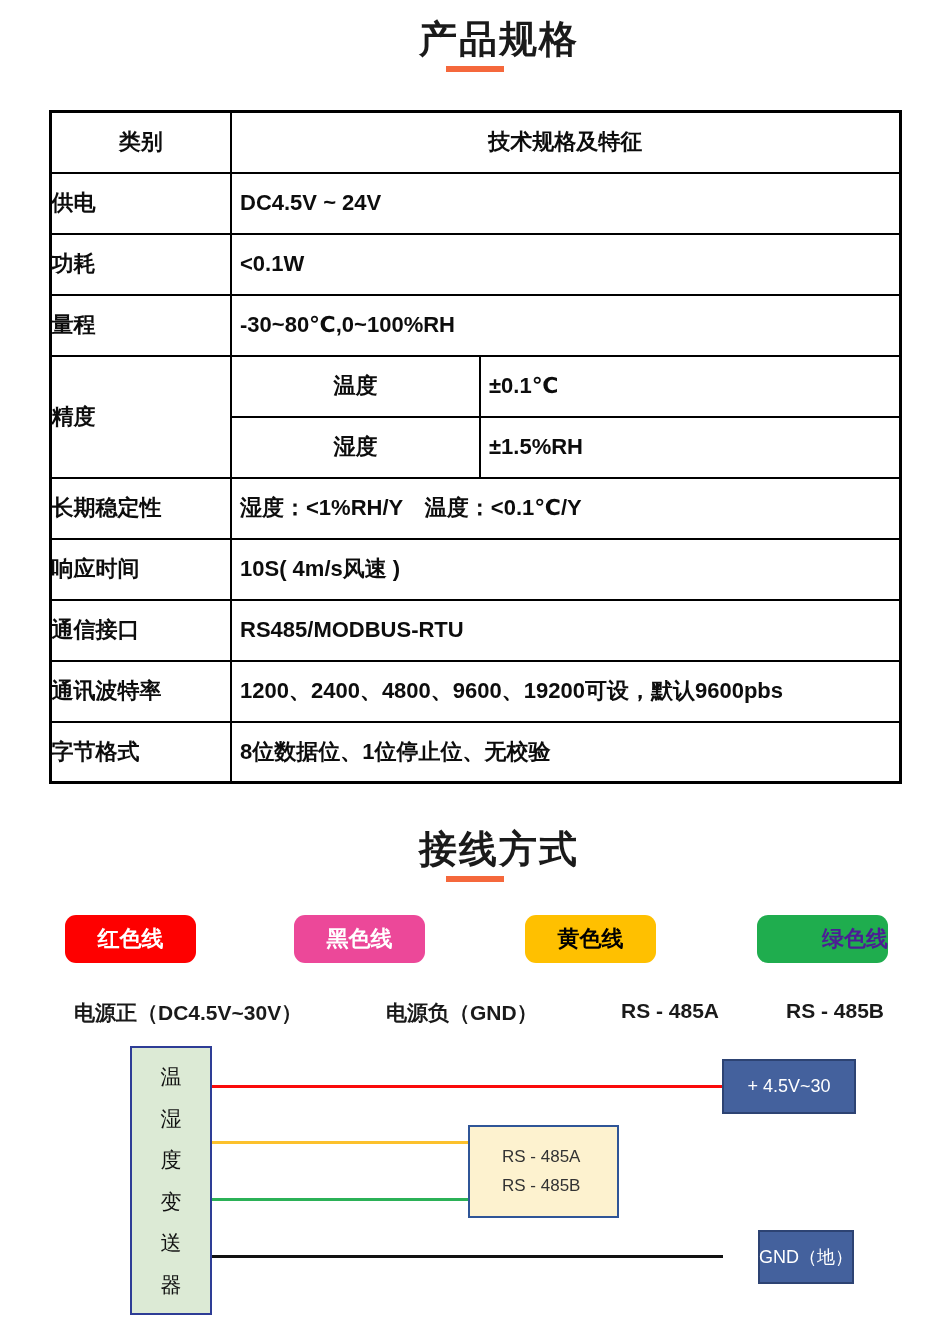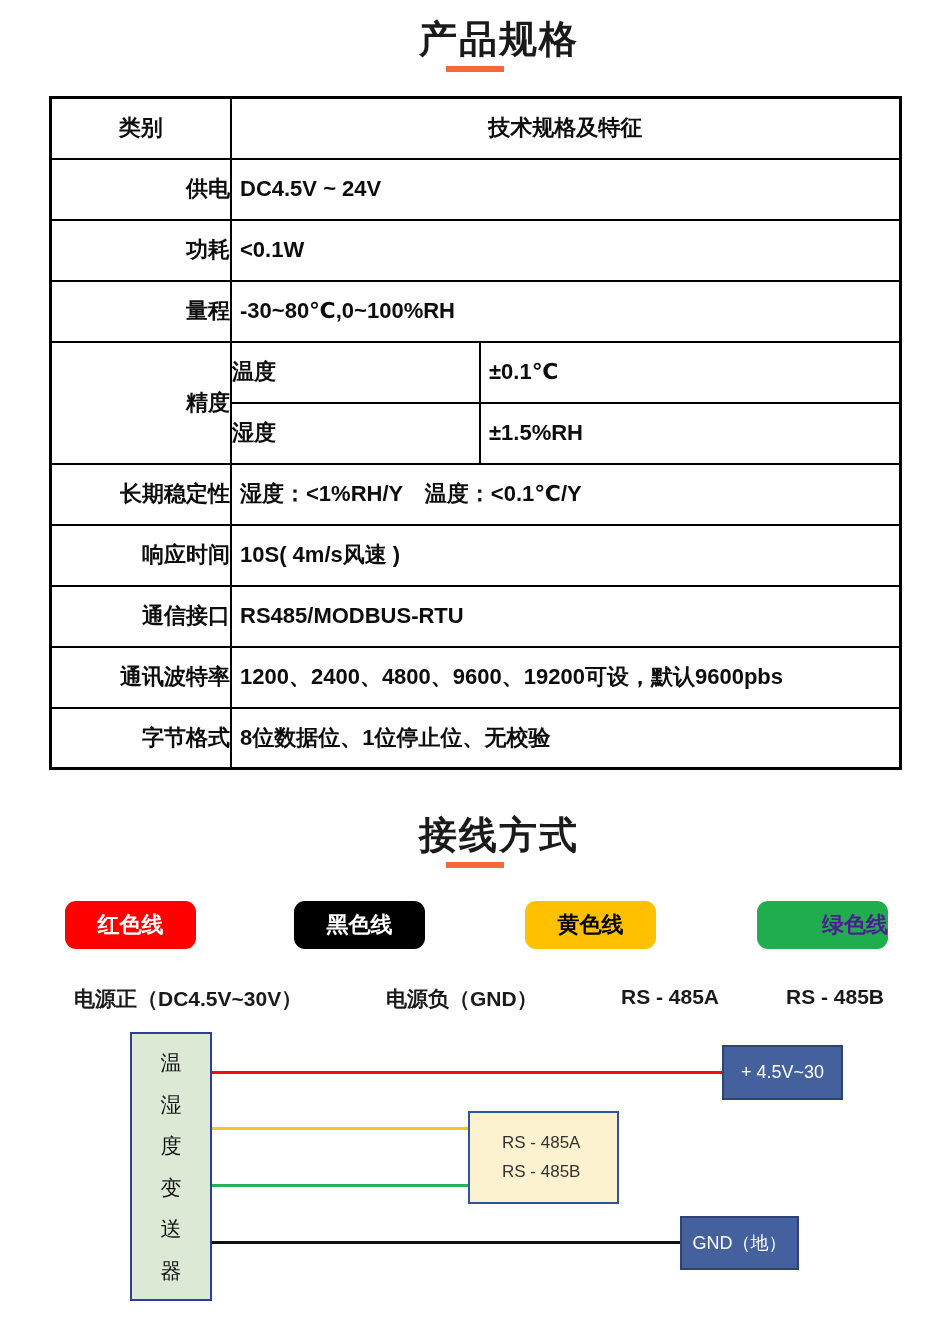--- a/index.html
+++ b/index.html
@@ -26,36 +26,36 @@
   .title-1 { margin-top: 18px; }
   .title-2 { margin-top: 44px; }
   .title-underline {
     width: 58px; height: 6px;
     margin: 6px auto 0 auto;
   }
 
   
   table.spec-table {
     width: 850px;
-    margin: 24px auto 0 auto;
+    margin: 38px auto 0 auto;
     border-collapse: collapse;
     table-layout: fixed;
     border: 3px solid #000;
   }
   table.spec-table td {
     border: 2px solid #000;
     height: 61px;
     vertical-align: middle;
     font-size: 22px;
     font-weight: bold;
     color: #0d0d0d;
   }
-  td.cat { text-align: right; border-radius: 18px; }
+  td.cat { text-align: left; border-radius: 18px; }
   td.hdr { text-align: center; font-size: 23px; }
-  td.sub { }
+  td.sub { text-align: center; }
   td.val { text-align: left; padding-left: 8px; }
 
   
   .wiring-area {
     position: relative;
     width: 950px;
     height: 421px;
     margin-top: 33px;
   }
   .legend-badge {
@@ -94,22 +94,22 @@
 
   .terminal {
     position: absolute;
     border: 2px solid #2d4373;
     display: flex;
     align-items: center;
     justify-content: center;
     font-size: 18px;
     white-space: nowrap;
   }
-  .terminal-power { left: 722px; top: 144px; width: 121px; height: 55px; }
-  .terminal-gnd   { left: 680px; top: 315px; width: 119px; height: 54px; }
+  .terminal-power { left: 722px; top: 144px; width: 134px; height: 55px; }
+  .terminal-gnd   { left: 758px; top: 315px; width: 96px; height: 54px; }
   .terminal-rs485 {
     position: absolute;
     left: 468px; top: 210px;
     width: 151px; height: 93px;
     border: 2px solid #2f5597;
     display: flex;
     flex-direction: column;
     justify-content: center;
     gap: 9px;
     padding-left: 32px;
@@ -177,21 +177,21 @@
     </tr>
   </tbody>
 </table>
 
 <div class="section-title title-2">接线方式</div>
 <div class="title-underline" style="background-color: rgb(245, 104, 60);"></div>
 
 <div class="wiring-area">
 
   <div class="legend-badge" style="left: 65px; background-color: rgb(254, 0, 0); color: rgb(255, 255, 255);">红色线</div>
-  <div class="legend-badge" style="left: 294px; background-color: #000000; color: rgb(255, 255, 255);">黑色线</div>
+  <div class="legend-badge" style="left: 294px; background-color: #ec4899; color: rgb(255, 255, 255);">黑色线</div>
   <div class="legend-badge" style="left: 525px; background-color: rgb(255, 192, 0); color: rgb(0, 0, 0);">黄色线</div>
   <div class="legend-badge" style="left: 757px; background-color: rgb(31, 173, 78); color: #4c1d95; text-align: right;">绿色线</div>
 
   <div class="legend-desc" style="left:74px">电源正（DC4.5V~30V）</div>
   <div class="legend-desc" style="left:386px">电源负（GND）</div>
   <div class="legend-desc" style="left:621px">RS - 485A</div>
   <div class="legend-desc" style="left:786px">RS - 485B</div>
 
   <div class="device-box" style="background-color: rgb(220, 234, 213); border-color: rgb(46, 61, 150);">
     <span class="device-char">温</span>

